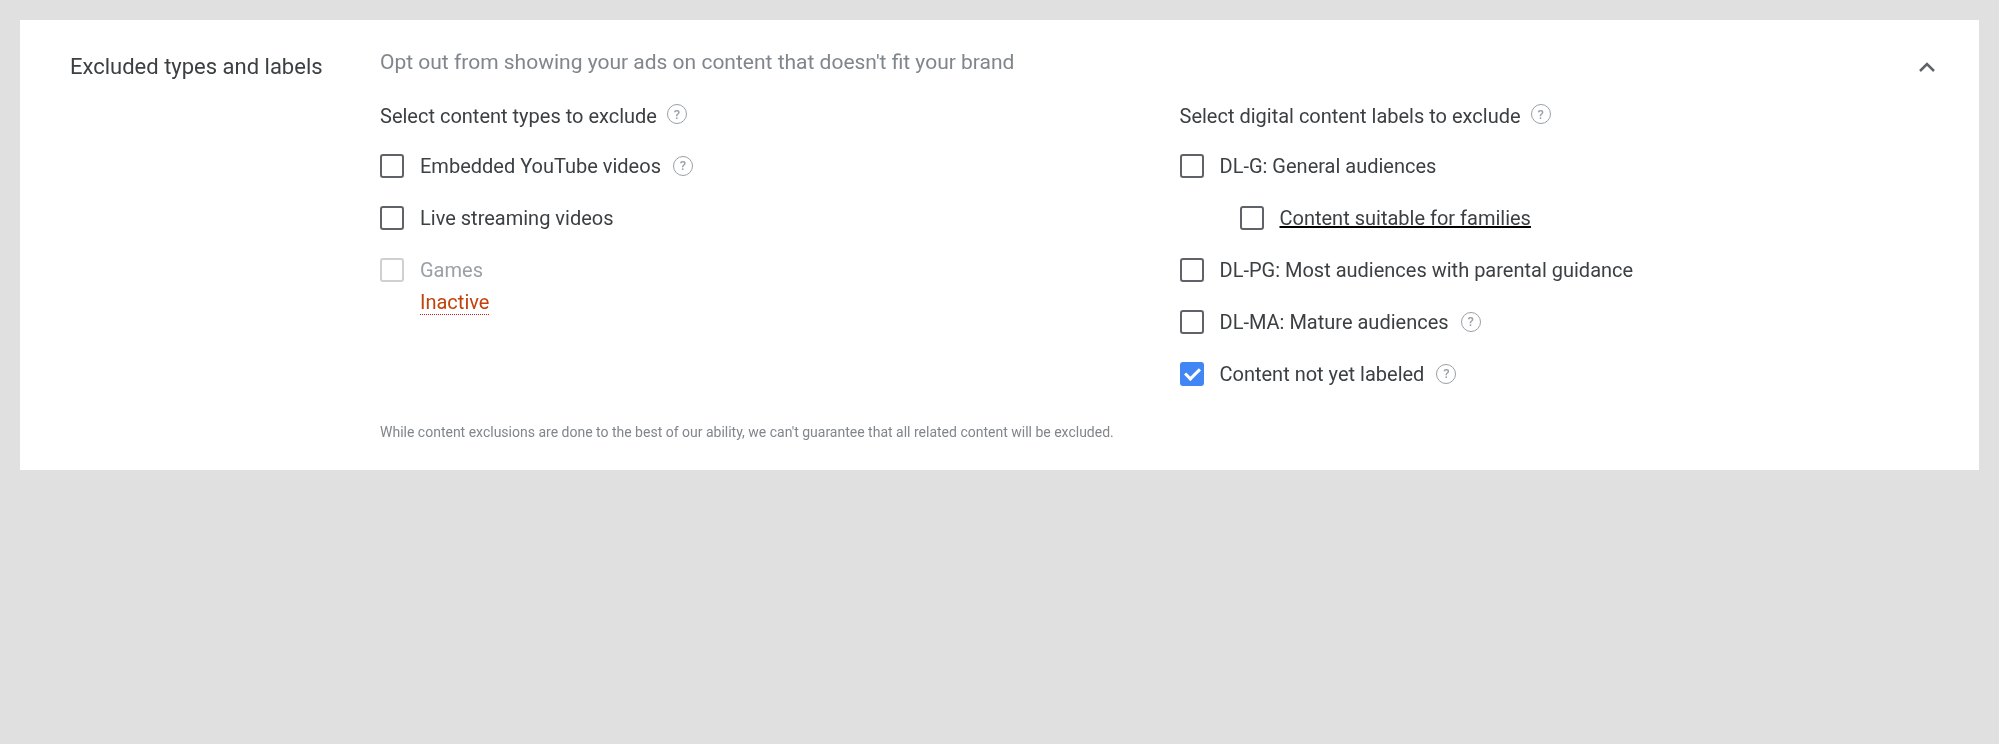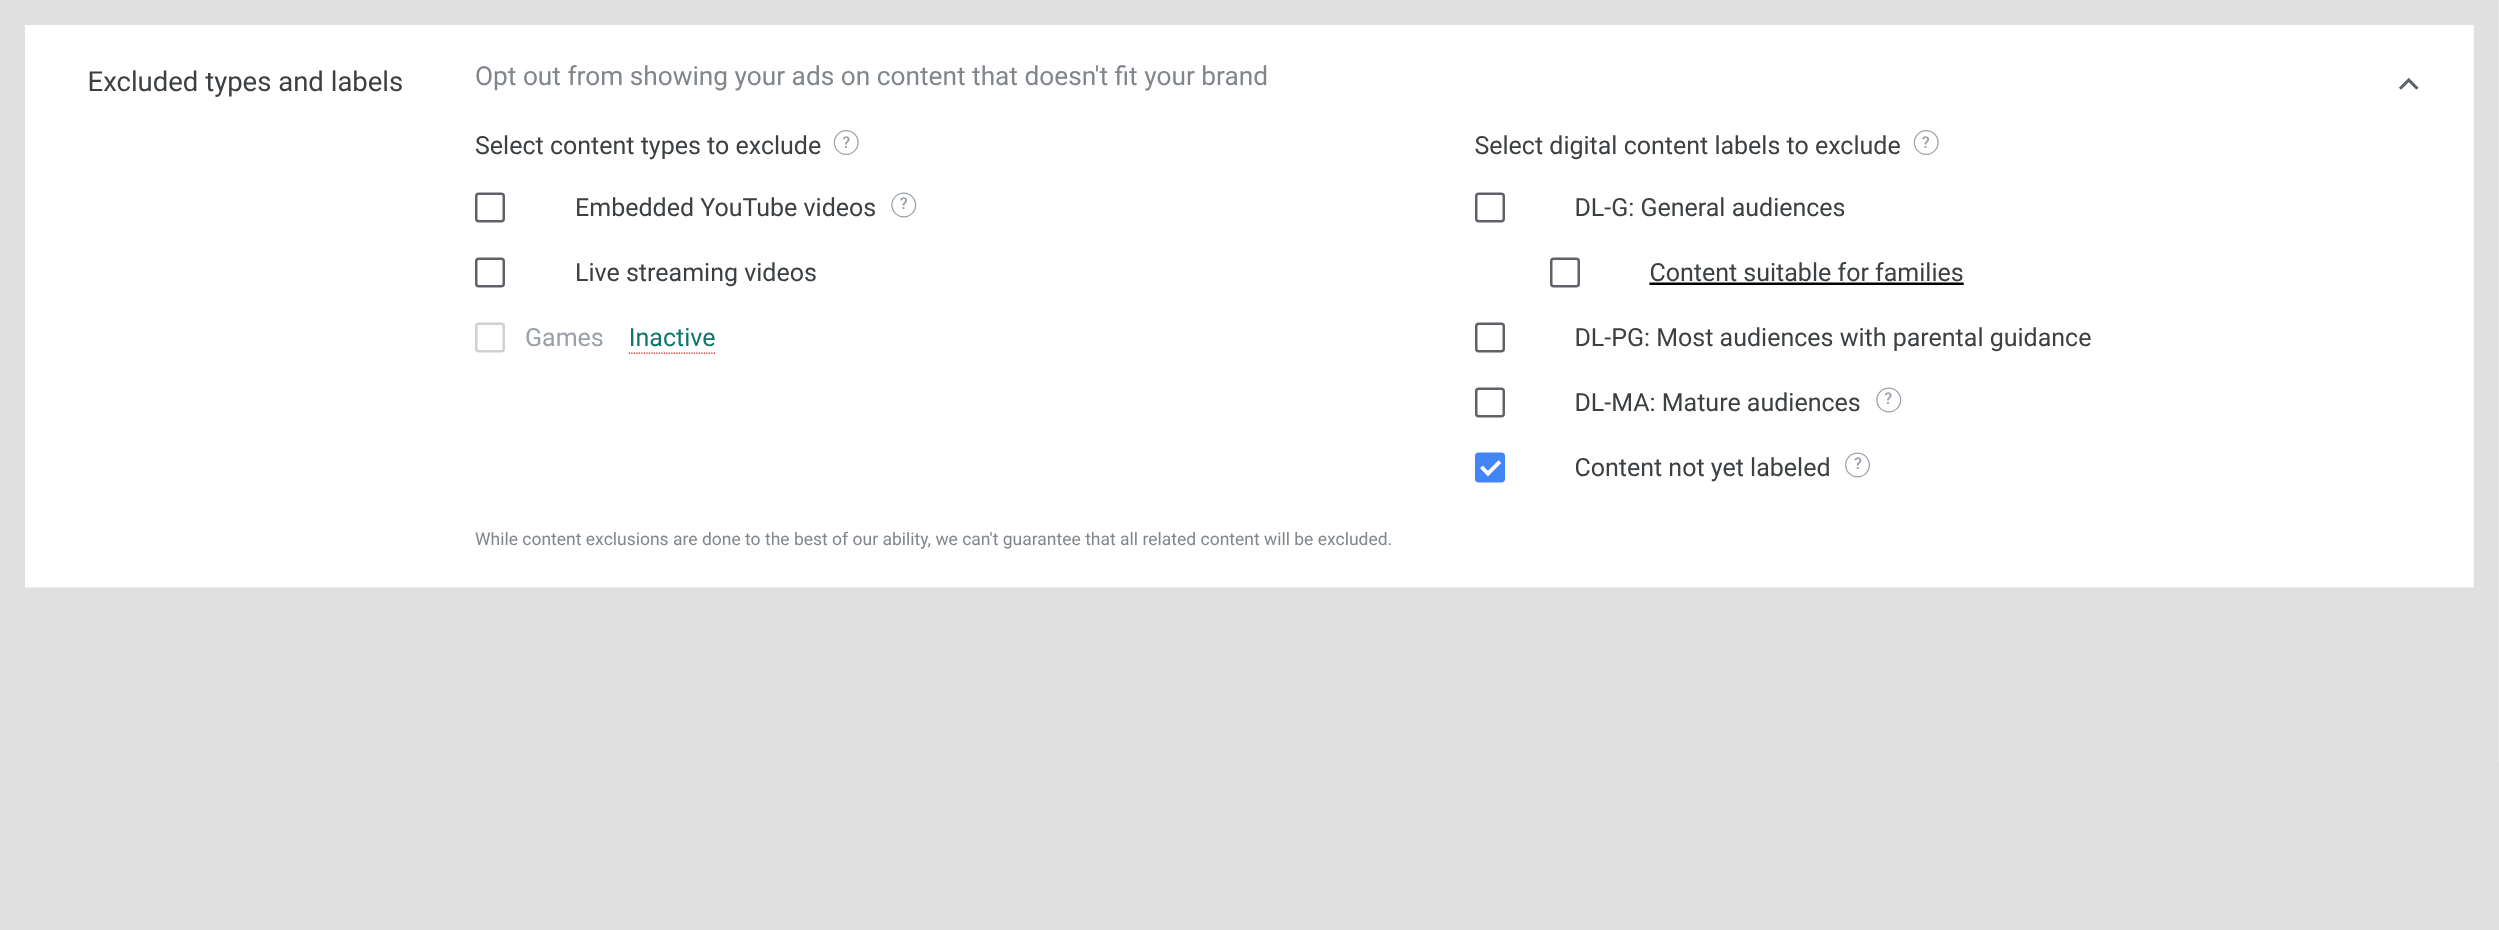--- a/index.html
+++ b/index.html
@@ -82,36 +82,35 @@
     transform: rotate(45deg);
   }
   .checkbox.disabled {
     border-color: #d0d0d0;
     cursor: default;
   }
   .label {
     font-size: 20px;
     color: #3c4043;
     display: flex;
-    align-items: flex-start;
+    align-items: center;
     gap: 12px;
     line-height: 24px;
-    margin-left: 40px;
   }
   .label-stack {
     display: flex;
-    flex-direction: row;
-    gap: 20px;
+    flex-direction: column;
+    gap: 8px;
   }
   .label-disabled {
     color: #9aa0a6;
     font-size: 20px;
   }
   .inactive {
-    color: #0f766e;
+    color: #c2410c;
     font-size: 20px;
     border-bottom: 1px dotted #c5221f;
     width: fit-content;
     text-align: right;
   }
   .help-icon {
     width: 20px;
     height: 20px;
     border: 1.5px solid #9aa0a6;
     border-radius: 50%;

